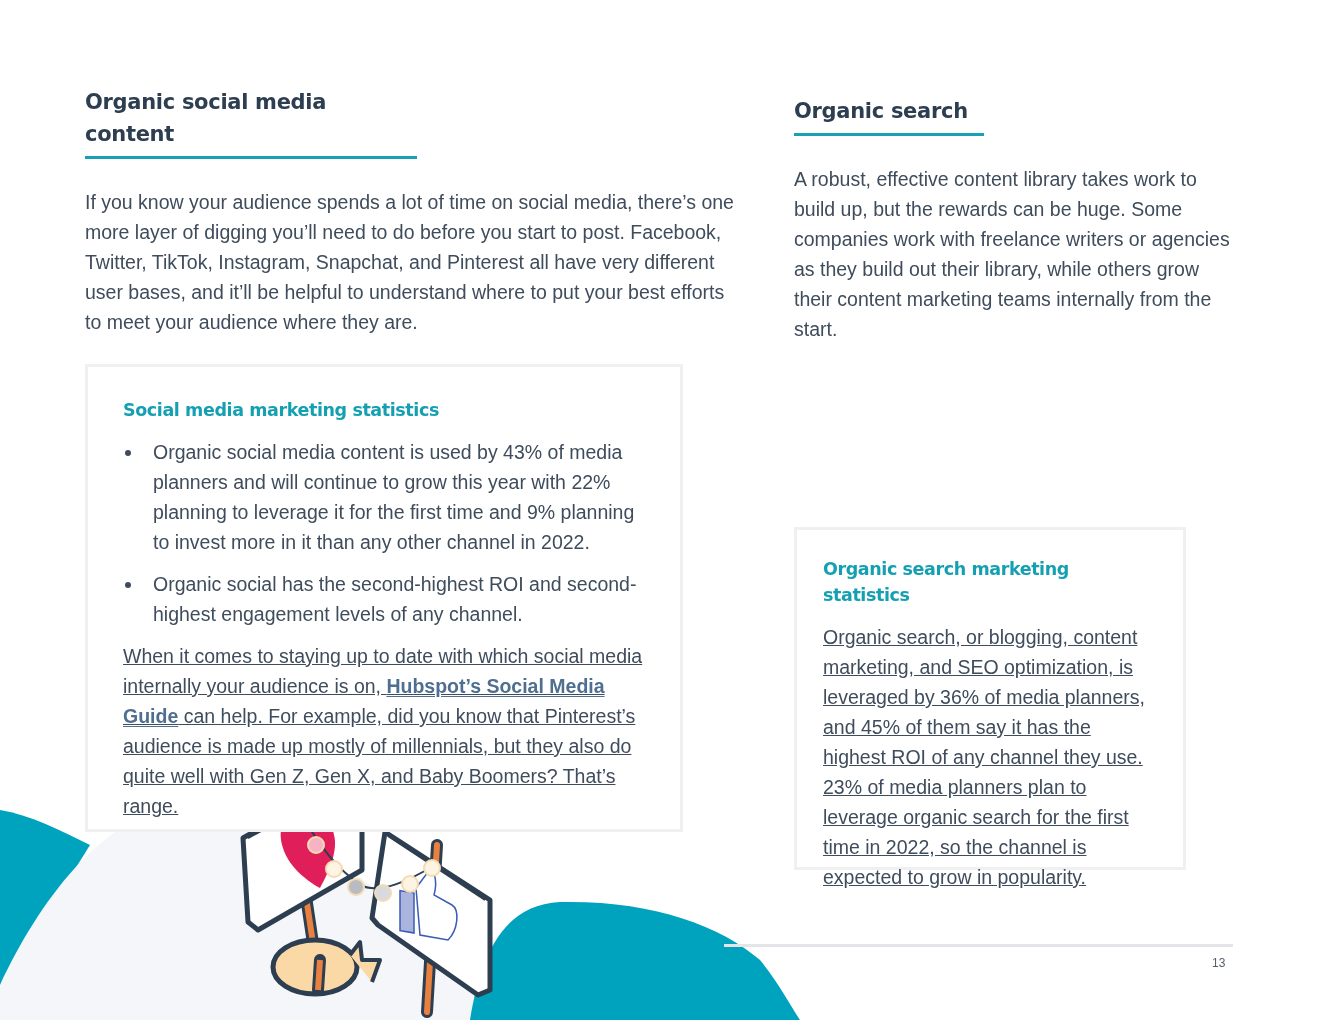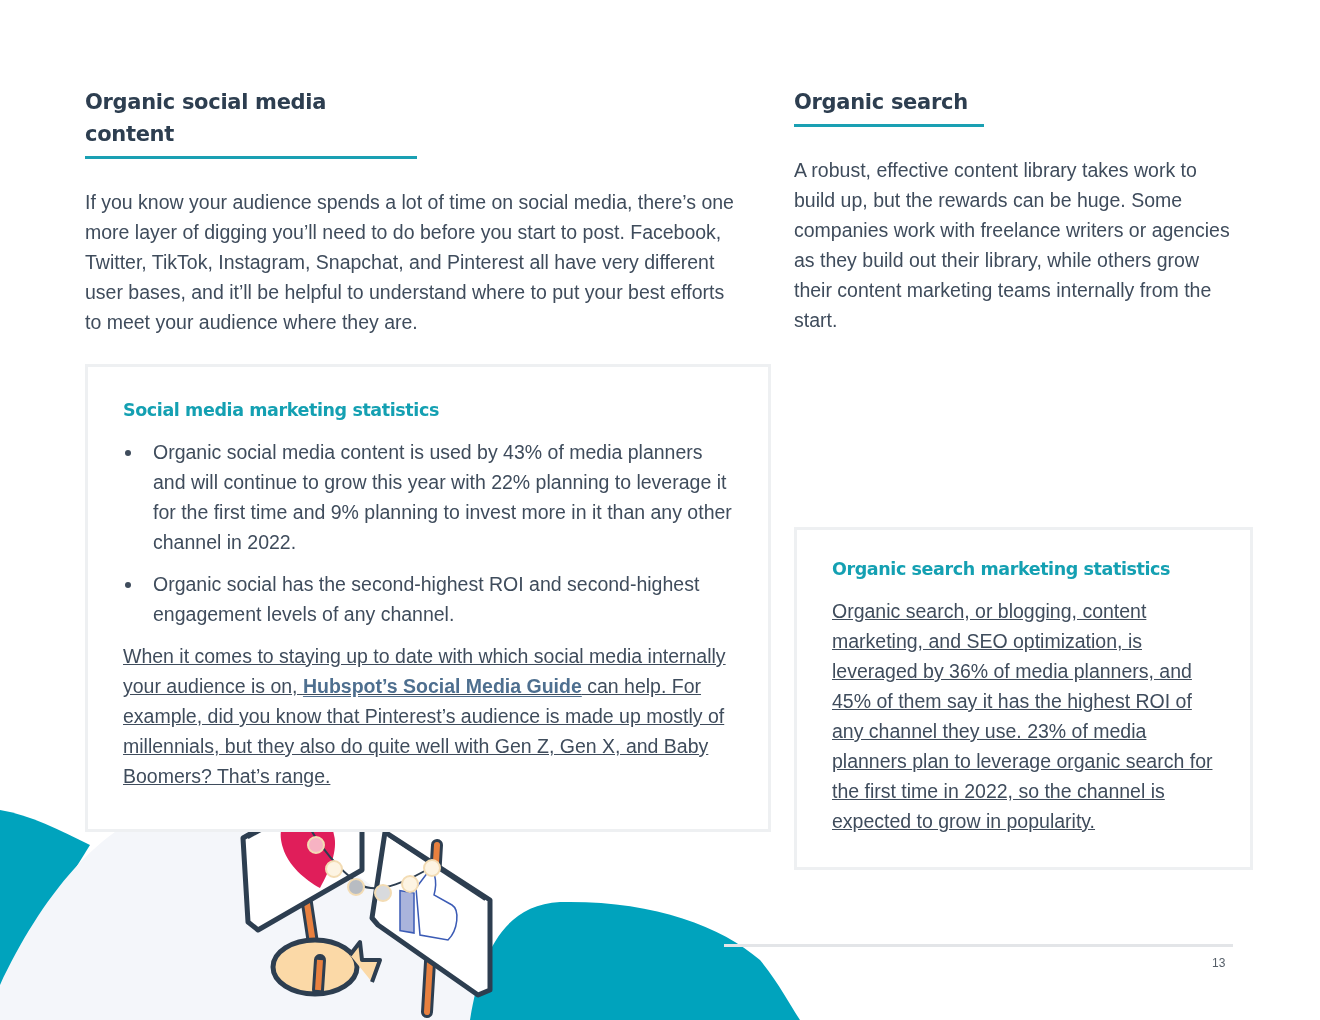--- a/index.html
+++ b/index.html
@@ -1,21 +1,21 @@
 <!DOCTYPE html>
 <html><head>
 <meta charset="utf-8">
 <style>
   * { box-sizing: border-box; margin: 0; padding: 0; }
   html, body { width: 1320px; height: 1020px; background: #ffffff; overflow: hidden; }
   body { position: relative; font-family: "Liberation Sans", "DejaVu Sans", sans-serif; color: #33475b; }
 
   .col { position: absolute; top: 86px; }
   .col-left { left: 85px; width: 662px; }
-  .col-right { left: 794px; width: 440px; }
+  .col-right { left: 794px; width: 440px; margin-top: 9px; }
 
   .section-title {
     display: inline-block;
     font-family: "DejaVu Sans", sans-serif;
     font-weight: bold;
     font-size: 21px;
     color: #2d3e50;
     letter-spacing: -0.3px;
     padding-bottom: 6px;
     border-bottom: 3px solid #1aa0b3;
@@ -32,22 +32,22 @@
     font-weight: normal;
   }
   .intro-left { margin-top: 28px; width: 660px; }
   .intro-right { margin-top: 28px; width: 440px; }
   .para-gap { margin-top: 12px; }
 
   .stat-box {
     border: 3px solid #eef0f2;
     background: #ffffff;
   }
-  .box-left { margin-top: 27px; width: 686px; height: 468px; padding: 30px 36px 0 35px; }
-  .box-right { position: absolute; left: 794px; top: 527px; width: 459px; height: 343px; padding: 26px 30px 0 35px; }
+  .box-left { margin-top: 27px; width: 598px; height: 468px; padding: 30px 36px 0 35px; }
+  .box-right { position: absolute; left: 794px; top: 527px; width: 392px; height: 343px; padding: 26px 30px 0 26px; }
 
   .box-title {
     font-family: "DejaVu Sans", sans-serif;
     font-weight: bold;
     font-size: 17.5px;
     color: #14a0b2;
     letter-spacing: -0.4px;
     line-height: 26px;
   }
 

